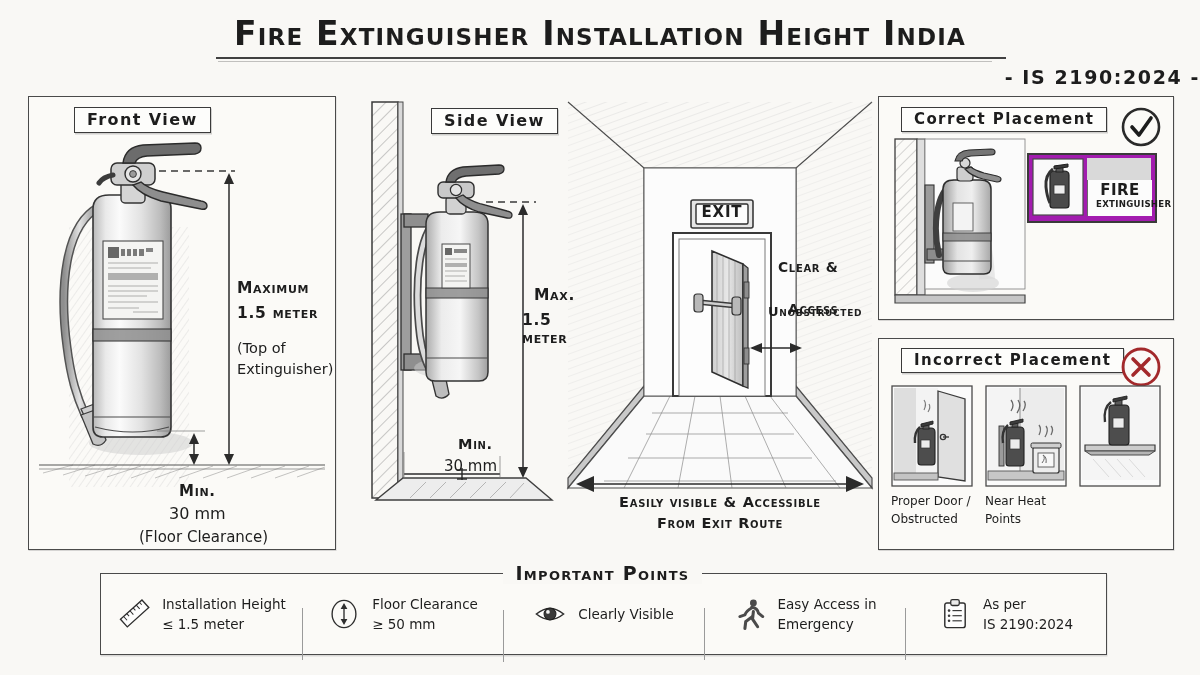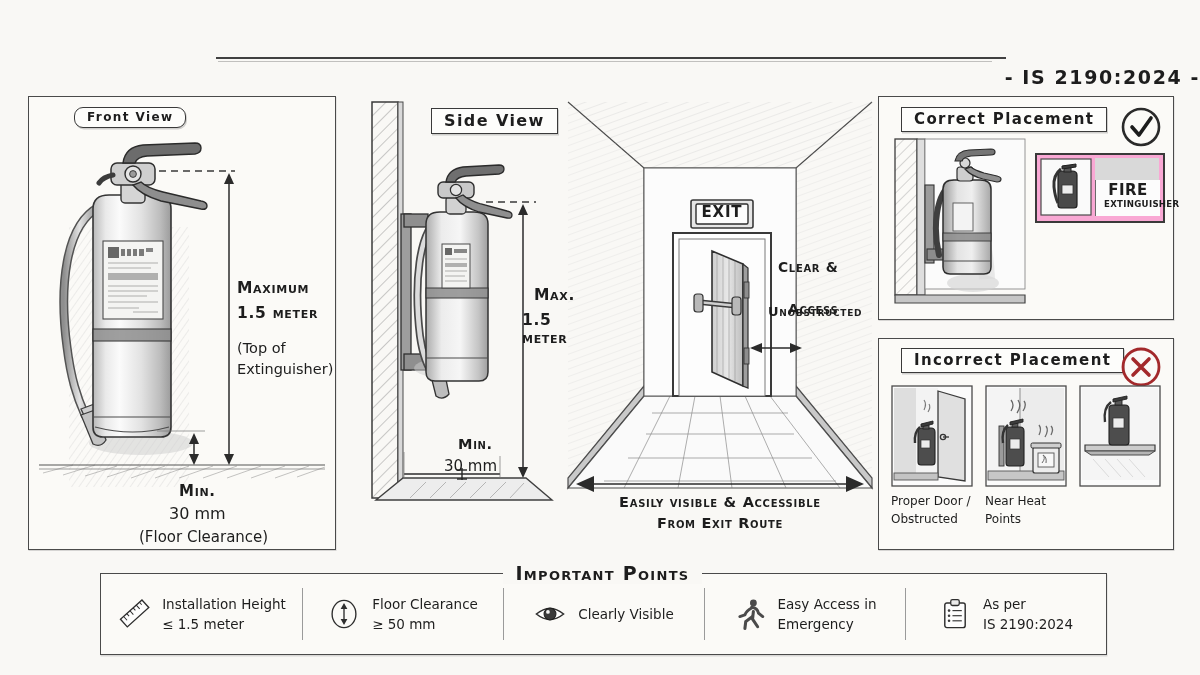--- a/index.html
+++ b/index.html
@@ -67,40 +67,41 @@
   #points{
     position:absolute;left:100px;top:573px;width:1005px;height:80px;
     border:1.6px solid #4a4a4a;background:#fbfaf7;
     box-shadow:0.5px 1.5px 0 rgba(90,90,90,.2);
   }
   #points-title{
     position:absolute;left:0;top:562px;width:1205px;text-align:center;
     font-size:19px;font-weight:700;font-variant:small-caps;letter-spacing:1.3px;
   }
   #points-title span{background:#f9f8f5;padding:0 12px;}
-  .pt-row{position:absolute;left:0;top:0;width:1005px;height:80px;display:flex;}
+  .pt-row{position:absolute;left:0;top:0;width:1005px;height:80px;display:flex;align-items:center;}
   .pt{flex:1;display:flex;align-items:center;justify-content:center;gap:11px;position:relative;}
   .pt + .pt:before{
     content:"";position:absolute;left:0;top:14px;height:52px;width:0;
     border-left:1.2px solid #9a9a9a;
   }
   .pt-txt{font-size:13.5px;line-height:1.5;white-space:nowrap;}
   .pt-ico{width:34px;height:36px;flex:0 0 34px;}
 </style>
 </head>
 <body>
 
 <div id="root">
 
+  <div id="title">Fire Extinguisher Installation Height India</div>
   <div id="title-rule"></div>
   <div id="subtitle">- IS 2190:2024 -</div>
 
   <div class="panel" style="left:28px;top:96px;width:306px;height:452px;">
 
-    <div class="plabel" style="left:45px;top:10px;font-size:12px;border-radius:9px;">Front View</div>
+    <div class="plabel" style="left:45px;top:10px;font-size:16px;">Front View</div>
 
     <svg class="sk" style="left:0;top:0;" width="306" height="452" viewBox="0 0 306 452">
       <defs>
         <linearGradient id="cylF" x1="0" y1="0" x2="1" y2="0">
           <stop offset="0" stop-color="#b9b9b9"></stop>
           <stop offset="0.16" stop-color="#e9e9e9"></stop>
           <stop offset="0.34" stop-color="#fbfbfb"></stop>
           <stop offset="0.62" stop-color="#e2e2e2"></stop>
           <stop offset="0.86" stop-color="#bdbdbd"></stop>
           <stop offset="1" stop-color="#9c9c9c"></stop>
@@ -409,21 +410,21 @@
       <rect x="70" y="34" width="16" height="14" rx="3" fill="#cfcfcf" stroke="#2e2e2e" stroke-width="1.2"></rect>
       <circle cx="78" cy="30" r="5" fill="#d8d8d8" stroke="#2e2e2e" stroke-width="1.2"></circle>
       <path d="M68,28 q2,-10 14,-11 l22,-1 q4,0 4,3 q0,3 -4,3 l-20,1 q-8,1 -9,5 z" fill="#757575" stroke="#2b2b2b" stroke-width="1.2"></path>
       <path d="M78,36 q6,7 18,10 l14,3 q4,0 4,-3 q0,-2 -4,-3 l-13,-3 q-10,-3 -13,-6 z" fill="#8f8f8f" stroke="#2b2b2b" stroke-width="1.2"></path>
       <rect x="56" y="100" width="48" height="8" fill="#8b8b8b" stroke="#2f2f2f" stroke-width="1" opacity=".85"></rect>
       <line class="mid" x1="56" y1="128" x2="104" y2="128"></line>
       <rect x="66" y="70" width="20" height="28" fill="#f3f3f3" stroke="#555" stroke-width=".9"></rect>
     </svg>
 
     <div style="position:absolute;left:148px;top:56px;width:126px;height:66px;
-                border:2px solid #3a3a3a;background:#f9a8d4;margin-left:8px;">
+                border:2px solid #3a3a3a;background:#a21caf;">
       <svg class="sk" style="left:4px;top:4px;" width="50" height="56" viewBox="0 0 50 56">
         <rect x="0" y="0" width="50" height="56" fill="#fafafa" stroke="#4a4a4a" stroke-width="1.2"></rect>
         <path d="M17,16 q0,-4 5,-4 l9,0 q5,0 5,4 l0,30 q0,3 -3,3 l-13,0 q-3,0 -3,-3 z" fill="#4a4a4a" stroke="#1f1f1f" stroke-width="1.2"></path>
         <rect x="23" y="7" width="7" height="6" fill="#555" stroke="#222" stroke-width="1"></rect>
         <path d="M21,7 l14,-2 l0,3 l-14,2 z" fill="#3a3a3a" stroke="#1f1f1f" stroke-width="1"></path>
         <path d="M20,10 q-8,6 -7,18 q1,10 4,16" stroke="#333" stroke-width="3" fill="none"></path>
         <rect x="21" y="26" width="11" height="9" fill="#ededed" stroke="#333" stroke-width=".8"></rect>
       </svg>
       <div style="position:absolute;left:58px;top:3px;width:64px;height:22px;background:#d9d9d9;
                   border-bottom:1.2px solid #6a6a6a;"></div>

